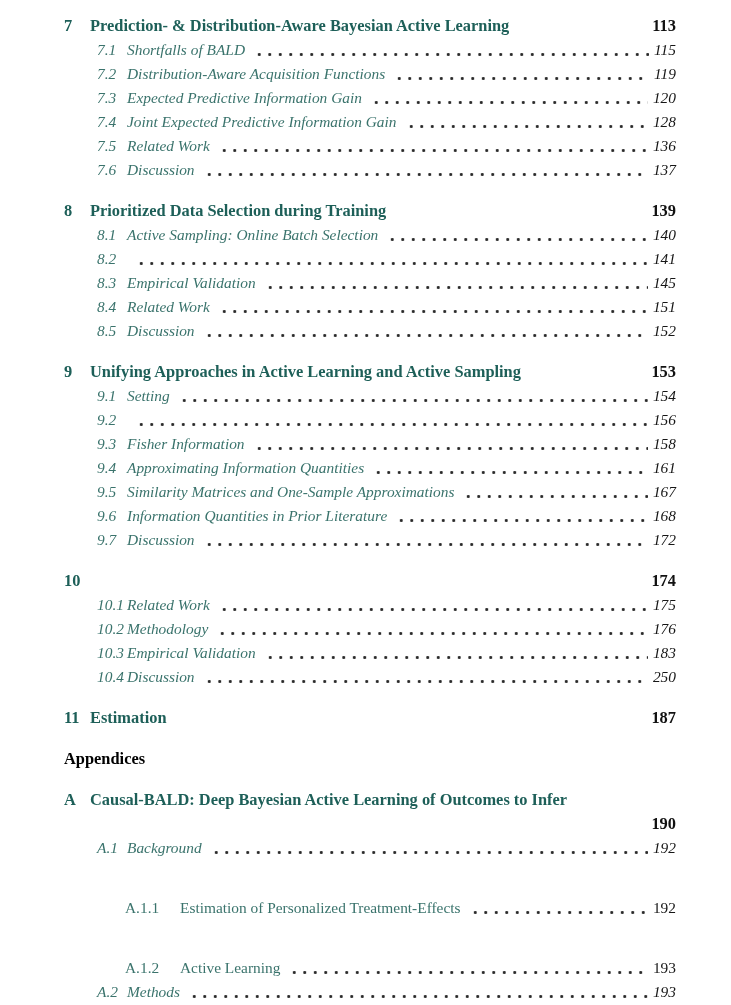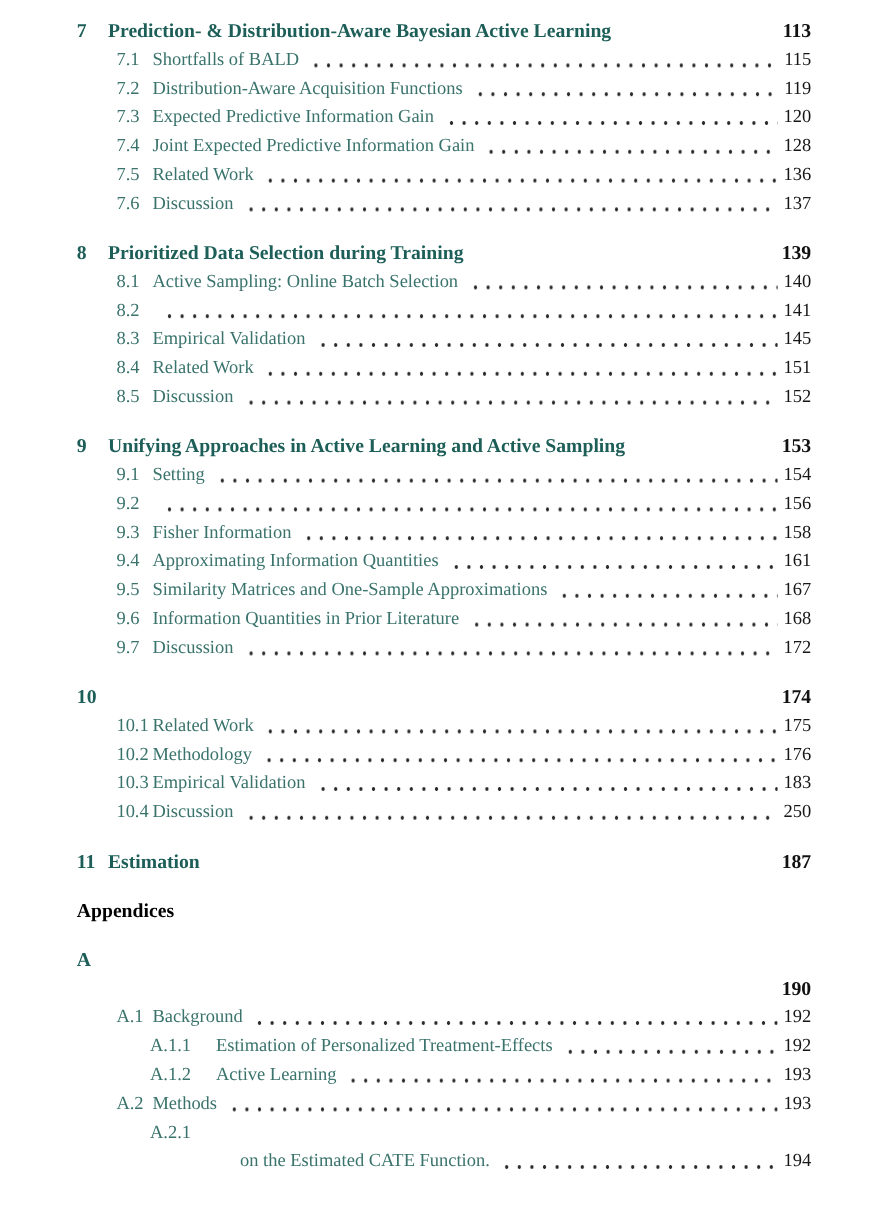--- a/index.html
+++ b/index.html
@@ -30,23 +30,23 @@
   .heading-row {
     font-weight: bold;
     font-size: 16.4px;
     color: #000000;
   }
   .section-row {
     font-size: 15.4px;
     color: #3a736c;
   }
   .section-row .num { flex: 0 0 auto; }
-  .section-row.level1 { padding-left: 33px; }
+  .section-row.level1 { padding-left: 33px; font-style: italic; }
   .section-row.level1 .num { min-width: 30px; }
-  .section-row.level2 { padding-left: 61px; }
+  .section-row.level2 { padding-left: 61px; margin-top: 36px; }
   .section-row.level2 .num { min-width: 55px; }
   .title { white-space: nowrap; flex: 0 1 auto; }
   .title.cont { padding-left: 20px; }
   .spacer { flex: 1 1 auto; min-width: 0; }
   .leader {
     flex: 1 1 auto;
     min-width: 0;
     align-self: flex-end;
     height: 5px;
     margin: 0 5px 5px 9px;
@@ -218,20 +218,21 @@
       <span class="num">11</span>
       <span class="title">Estimation</span>
       <span class="spacer"></span>
       <span class="page">187</span>
     </div>
     <div class="toc-row heading-row chapter-gap">
       <span class="title">Appendices</span>
     </div>
     <div class="toc-row chapter-row chapter-gap">
       <span class="num">A</span>
+      <span class="title">Causal-BALD: Deep Bayesian Active Learning of Outcomes to Infer</span>
     </div>
     <div class="toc-row chapter-row">
       <span class="num"></span>
       <span class="spacer"></span>
       <span class="page">190</span>
     </div>
     <div class="toc-row section-row level1">
       <span class="num">A.1</span>
       <span class="title">Background</span>
       <span class="leader"></span>

